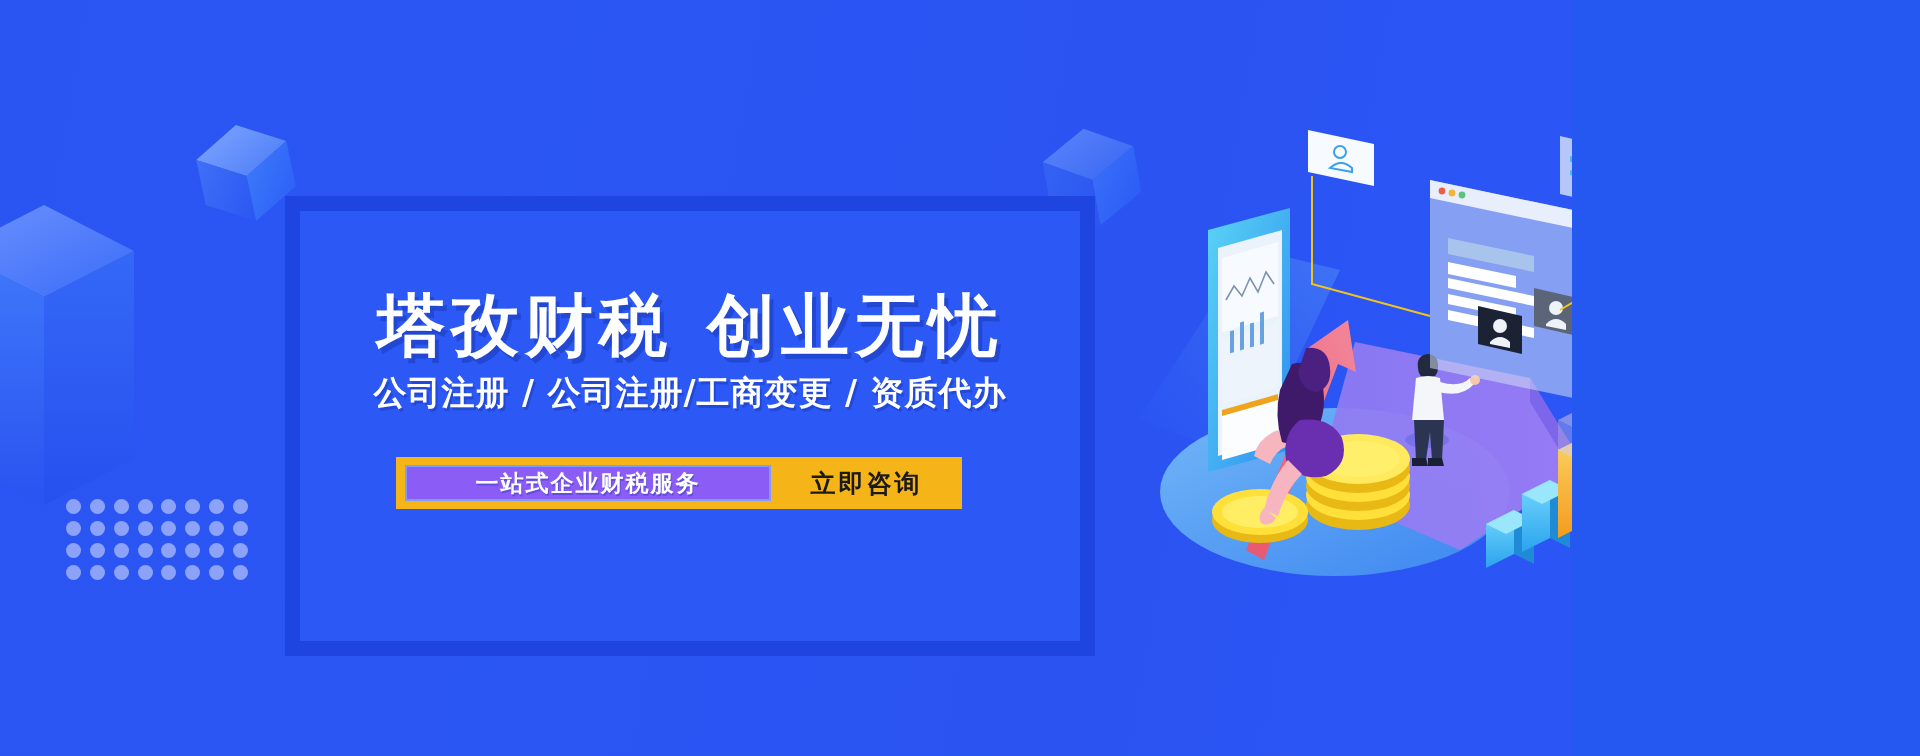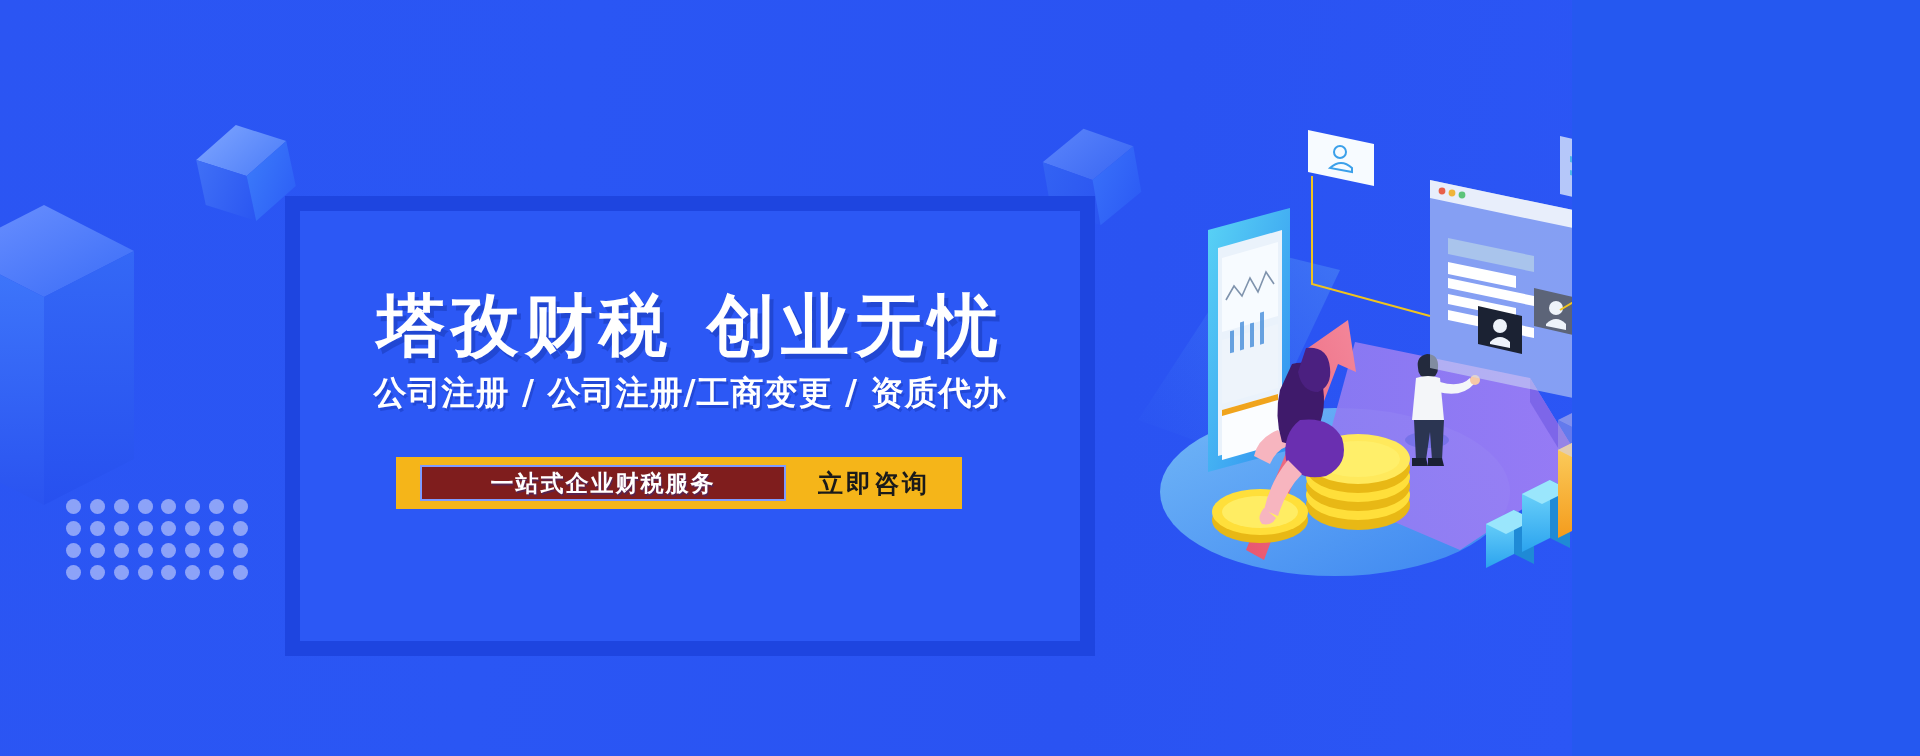--- a/index.html
+++ b/index.html
@@ -66,23 +66,23 @@
     white-space:nowrap;
   }
 
   
   .cta{
     left:396px;top:457px;width:566px;height:52px;
     background:#f5b519;
     display:flex;align-items:center;
   }
   .cta-pill{
-    margin-left:24px;
+    margin-left:9px;
     width:366px;height:36px;
-    background:#7f1d1d;
+    background:#8b5cf6;
     border:2px solid #7e9bff;
     box-sizing:border-box;
     display:flex;align-items:center;justify-content:center;
     color:#ffffff;
     font-family:"DejaVu Sans","Liberation Sans",sans-serif;
     font-weight:700;font-size:23px;letter-spacing:2px;
     text-shadow:1px 2px 0 rgba(20,50,170,.35);
     cursor:pointer;
   }
   .cta-action{

